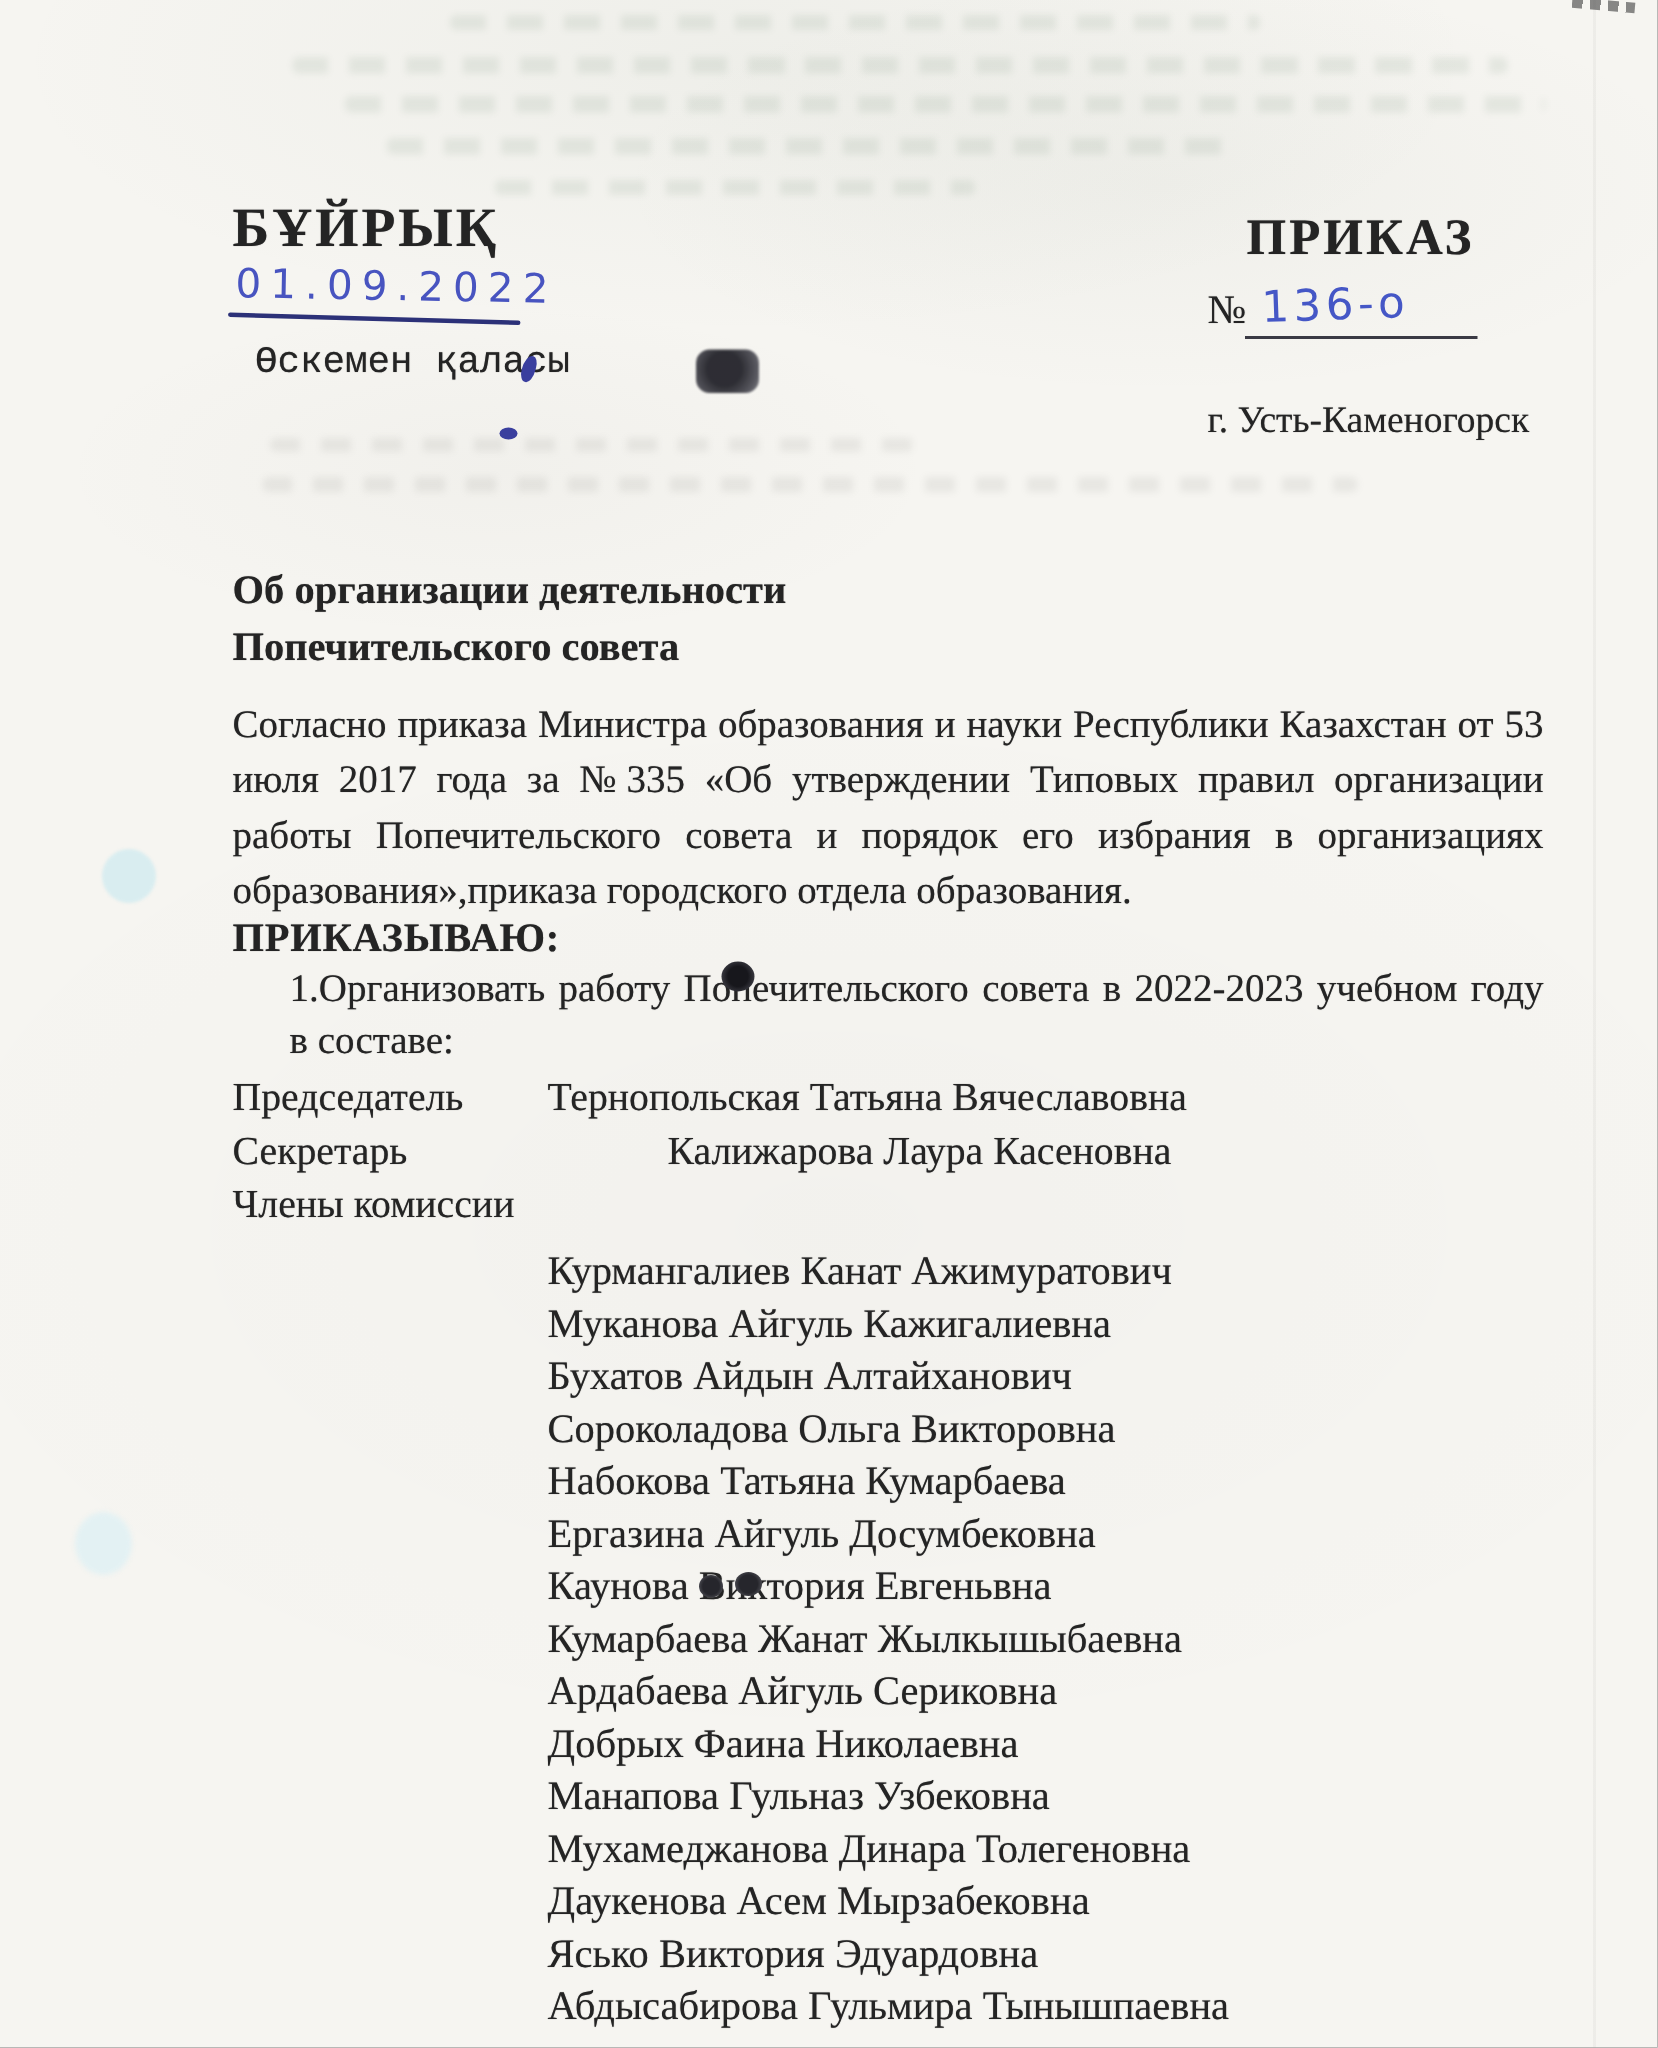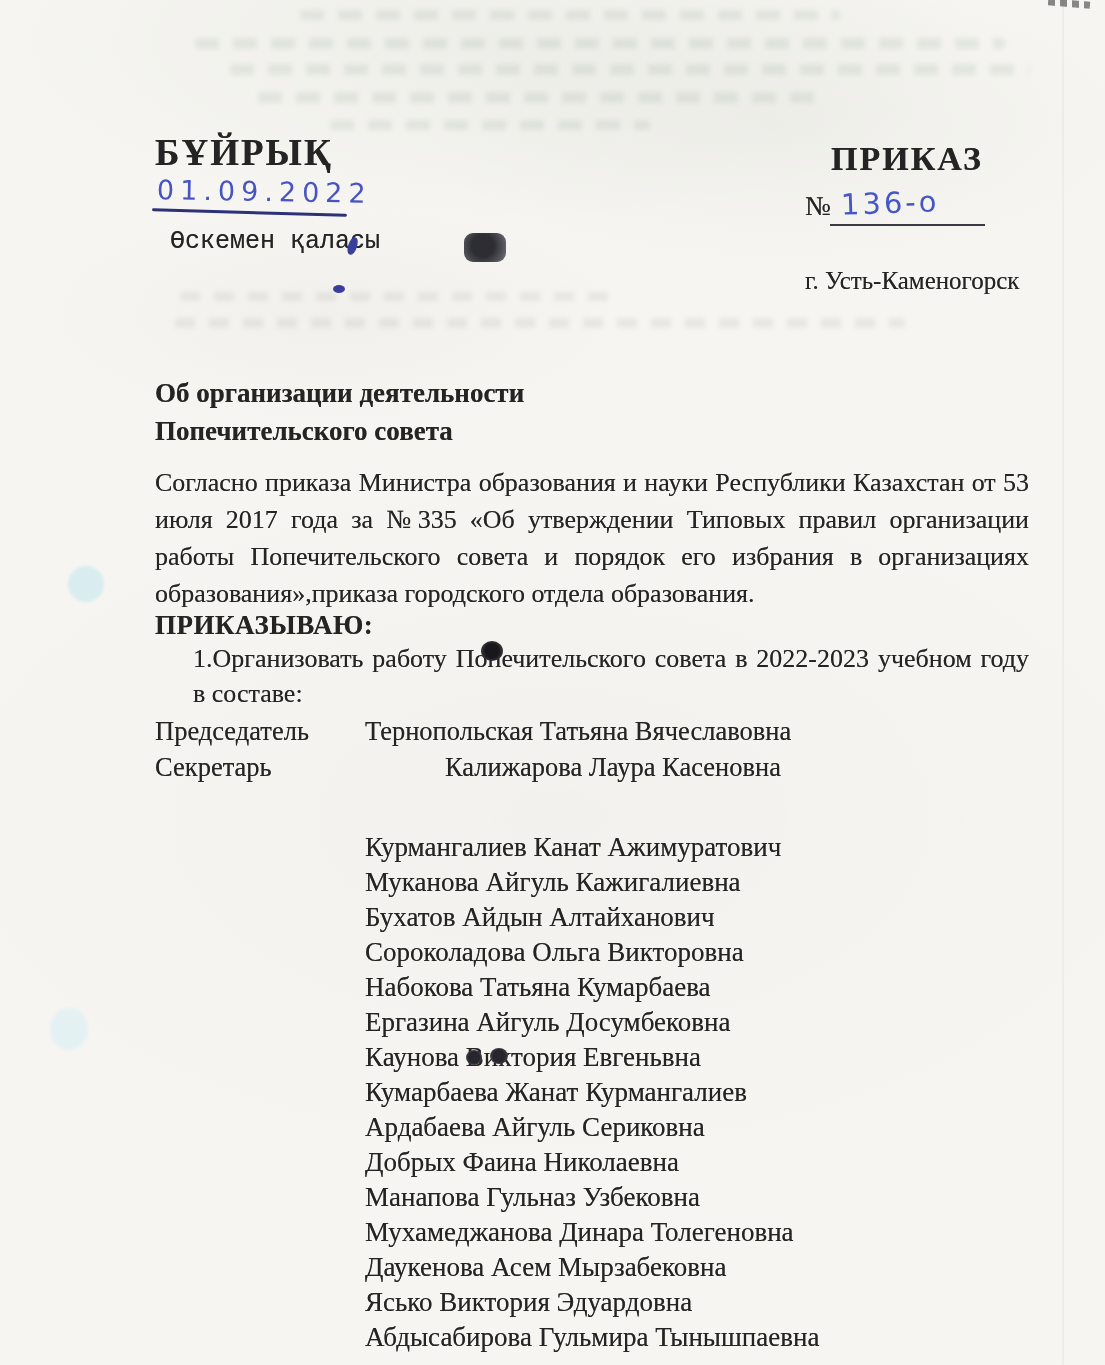--- a/index.html
+++ b/index.html
@@ -131,31 +131,35 @@
 
   <div class="abs roles ink">
     <div class="role-row">
       <span class="role-label">Председатель</span>
       <span class="role-name">Тернопольская Татьяна Вячеславовна</span>
     </div>
     <div class="role-row indent2">
       <span class="role-label">Секретарь</span>
       <span class="role-name">Калижарова Лаура Касеновна</span>
     </div>
+    <div class="role-row">
+      <span class="role-label">Члены комиссии</span>
+      <span class="role-name"></span>
+    </div>
   </div>
 
   <div class="abs members ink">
     <div>Курмангалиев Канат Ажимуратович</div>
     <div>Муканова Айгуль Кажигалиевна</div>
     <div>Бухатов Айдын Алтайханович</div>
     <div>Сороколадова Ольга Викторовна</div>
     <div>Набокова Татьяна Кумарбаева</div>
     <div>Ергазина Айгуль Досумбековна</div>
     <div>Каунова Виктория Евгеньвна</div>
-    <div>Кумарбаева Жанат Курмангалиев</div>
+    <div>Кумарбаева Жанат Жылкышыбаевна</div>
     <div>Ардабаева Айгуль Сериковна</div>
     <div>Добрых Фаина Николаевна</div>
     <div>Манапова Гульназ Узбековна</div>
     <div>Мухамеджанова Динара Толегеновна</div>
     <div>Даукенова Асем Мырзабековна</div>
     <div>Ясько Виктория Эдуардовна</div>
     <div>Абдысабирова Гульмира Тынышпаевна</div>
   </div>
 
   <div class="blot smudge-pair-a"></div>

